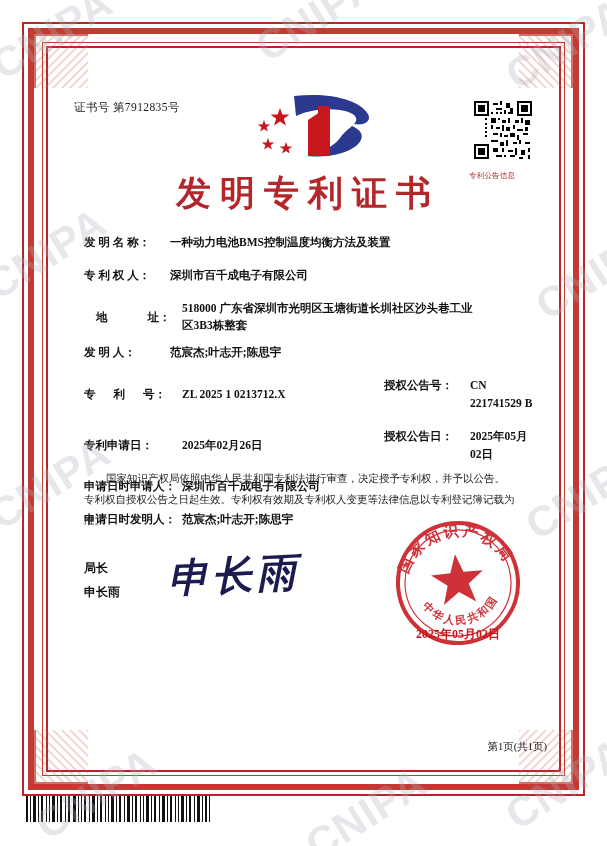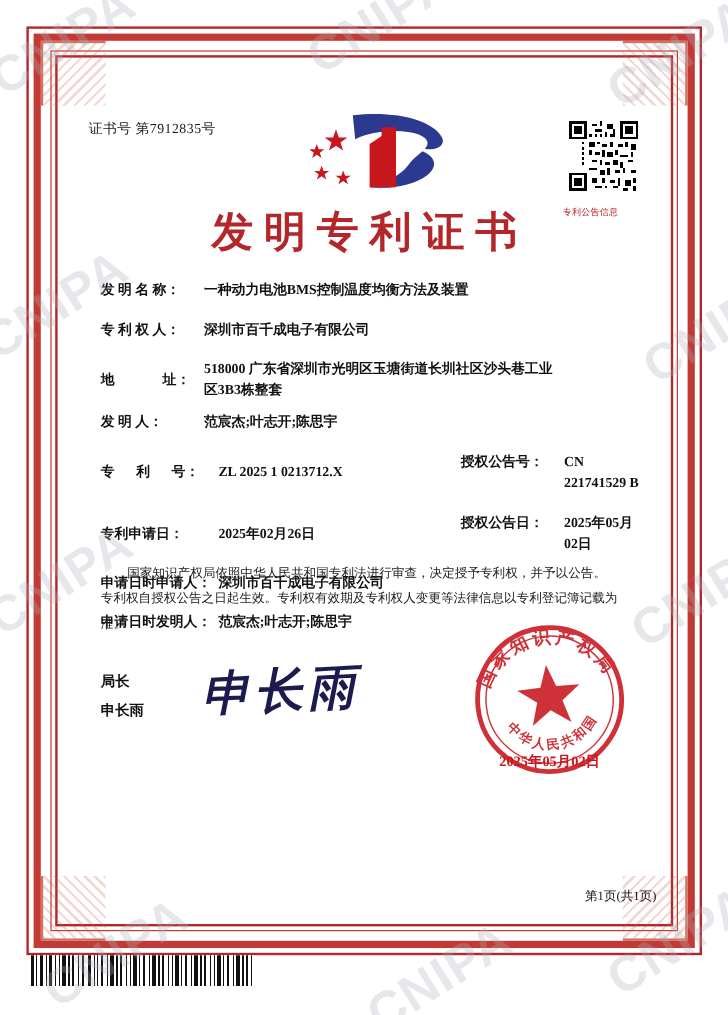--- a/index.html
+++ b/index.html
@@ -172,21 +172,21 @@
     font-size: 11.5px;
     color: #111;
   }
   .row {
     display: flex;
     align-items: center;
     margin-bottom: 15px;
     line-height: 1.55;
     font-weight: bold;
   }
-  .row.tight { margin-bottom: 9px; }
+  .row.tight { margin-bottom: 9px; margin-left: 12px; }
   .lbl {
     width: 86px;
     flex: 0 0 86px;
     color: #111;
     white-space: nowrap;
   }
   .val {
     flex: 1 1 auto;
     color: #111;
   }

